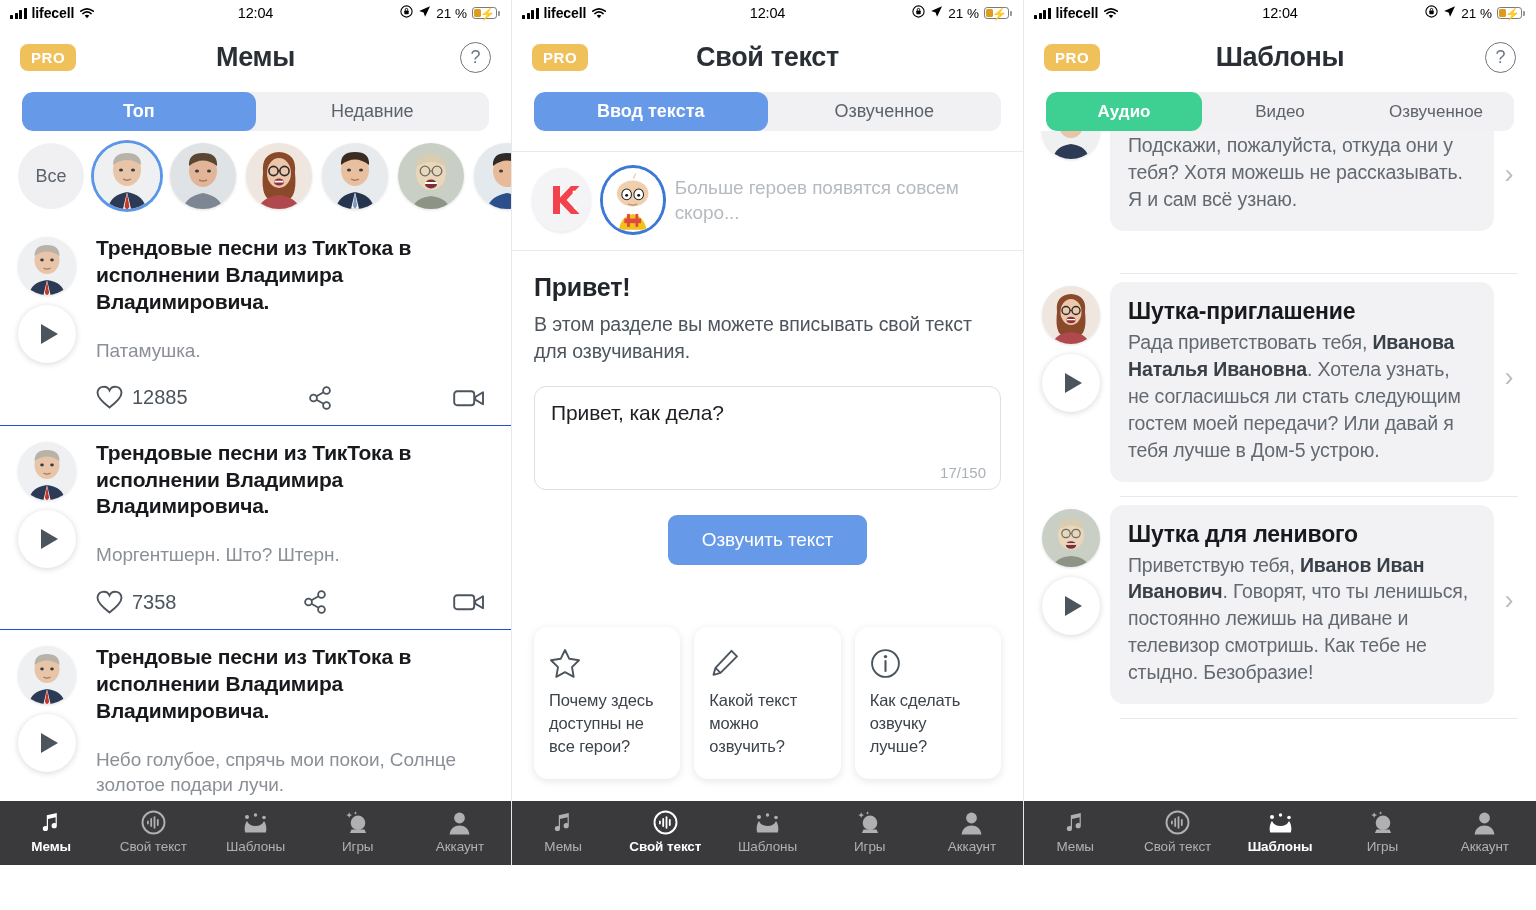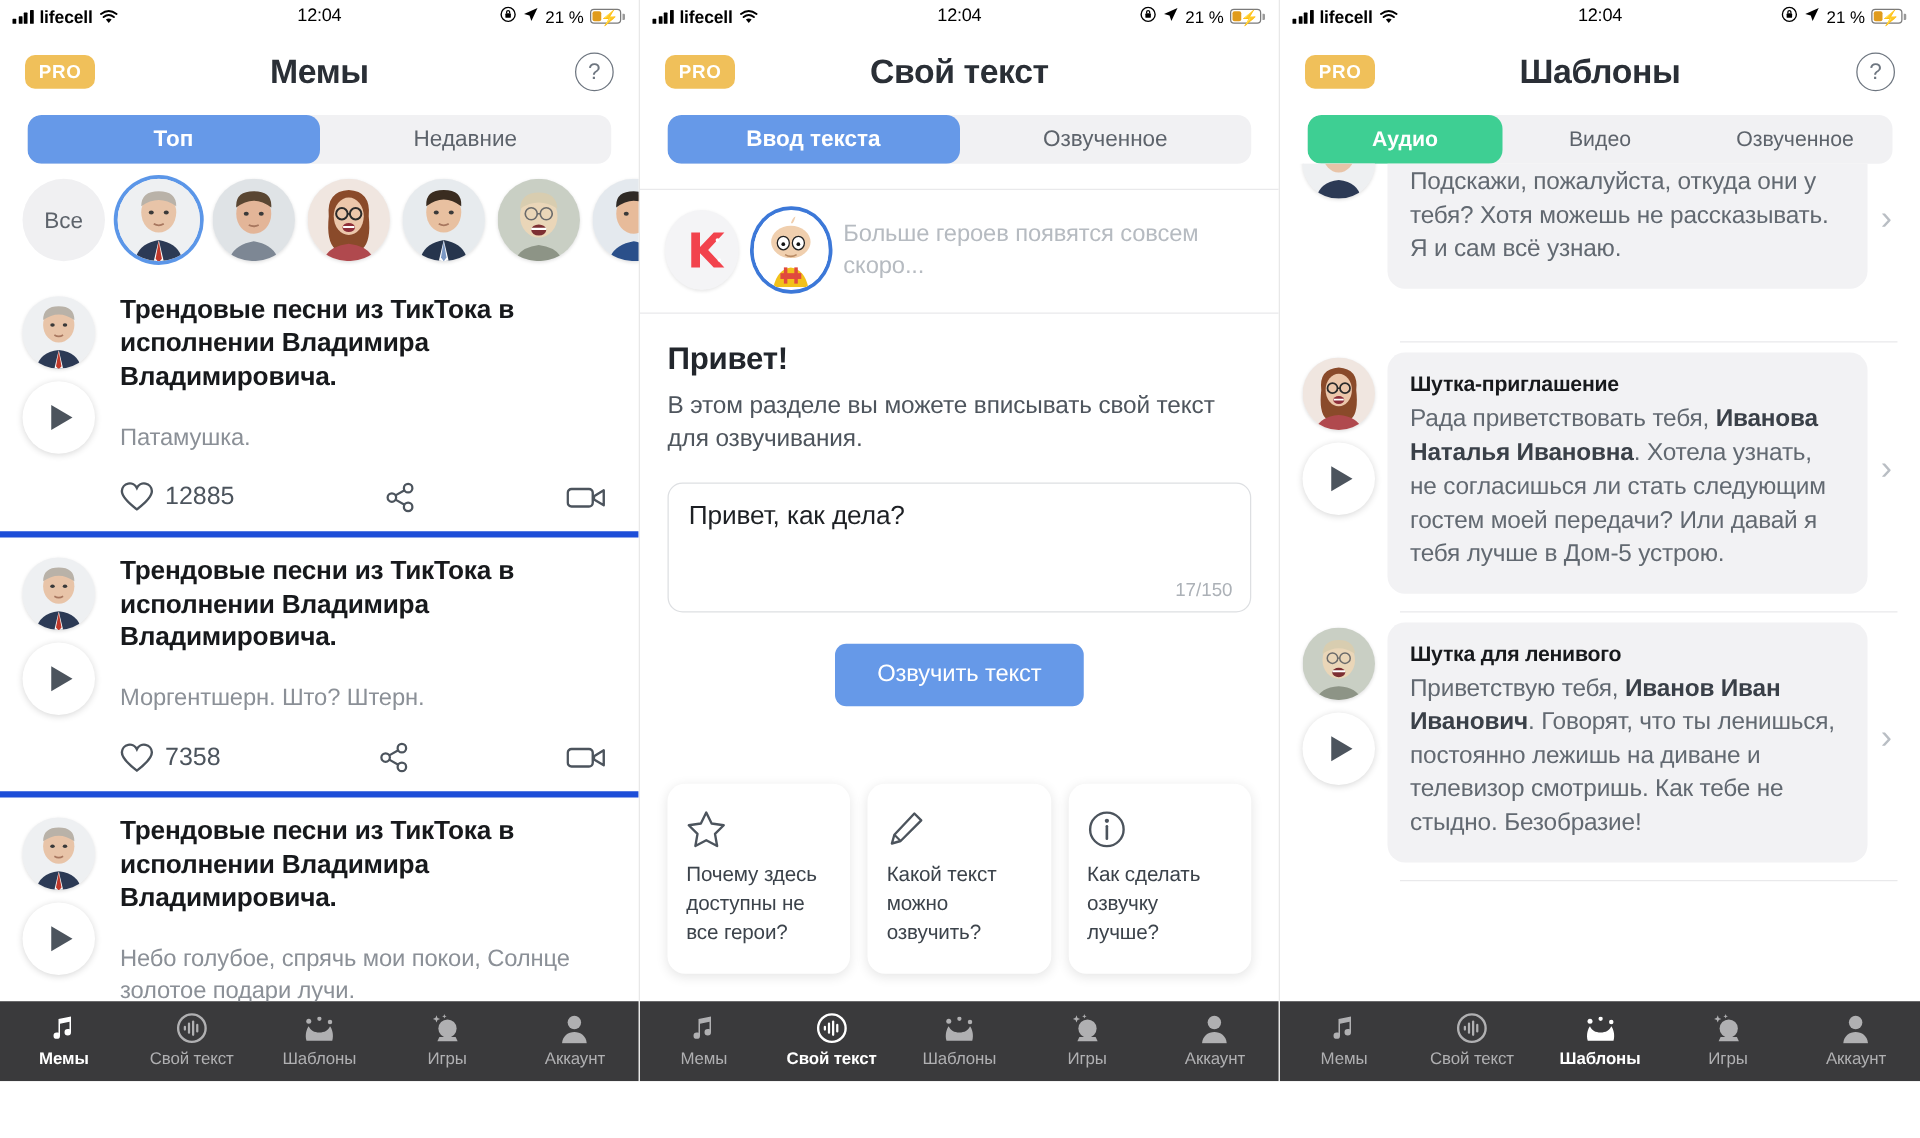--- a/index.html
+++ b/index.html
@@ -110,21 +110,21 @@
     background: #f3f3f5; position: relative; overflow: hidden;
     box-shadow: 0 1px 3px rgba(0,0,0,0.13);
   }
   .av.sel { box-shadow: 0 0 0 3px #5b96e8; }
   .av svg, .av-sm svg { display: block; width: 100%; height: 100%; }
 
   
   .memelist { flex: 1; overflow: hidden; }
   .meme {
     display: flex; padding: 14px 20px 0 18px;
-    border-bottom: 5px solid #1d4ed8; position: relative;
+    border-bottom: 1px solid #1d4ed8; position: relative;
   }
   .meme-left { flex: 0 0 70px; padding-top: 2px; }
   .av-sm {
     width: 58px; height: 58px; border-radius: 50%;
     background: #f3f3f5; overflow: hidden; box-shadow: 0 1px 3px rgba(0,0,0,0.13);
   }
   .play-btn {
     width: 58px; height: 58px; border-radius: 50%;
     background: #ffffff; box-shadow: 0 1px 6px rgba(0,0,0,0.16);
     margin-top: 10px; display: flex; align-items: center; justify-content: center;
@@ -207,21 +207,21 @@
   .tpl {
     display: flex; align-items: flex-start;
     padding: 0 12px 0 18px; position: relative;
   }
   .tpl-left { flex: 0 0 68px; padding-top: 12px; }
   .tpl-bubble {
     flex: 1; background: #f2f2f4; border-radius: 14px;
     padding: 16px 18px 18px; margin-top: 8px;
   }
   .tpl-title {
-    font-size: 17px; font-weight: bold; color: #17191c;
+    font-size: 23px; font-weight: bold; color: #17191c;
     letter-spacing: -0.2px; margin-bottom: 4px;
   }
   .tpl-text {
     font-size: 19.5px; color: #626971; line-height: 1.38; letter-spacing: -0.15px;
   }
   .tpl-text b { color: #3a4048; font-weight: bold; }
   .chev {
     flex: 0 0 30px; align-self: center;
     display: flex; align-items: center; justify-content: center;
     color: #b9bec4; font-size: 27px; font-weight: 300;

